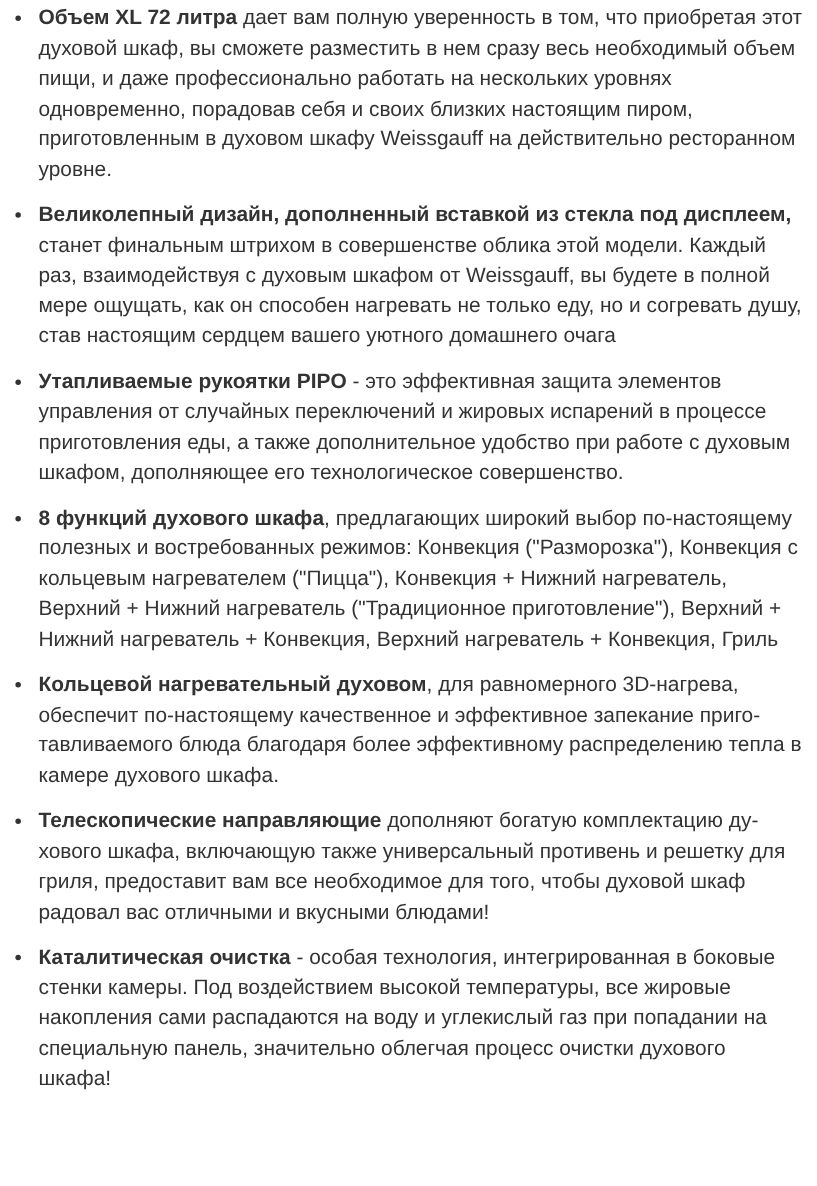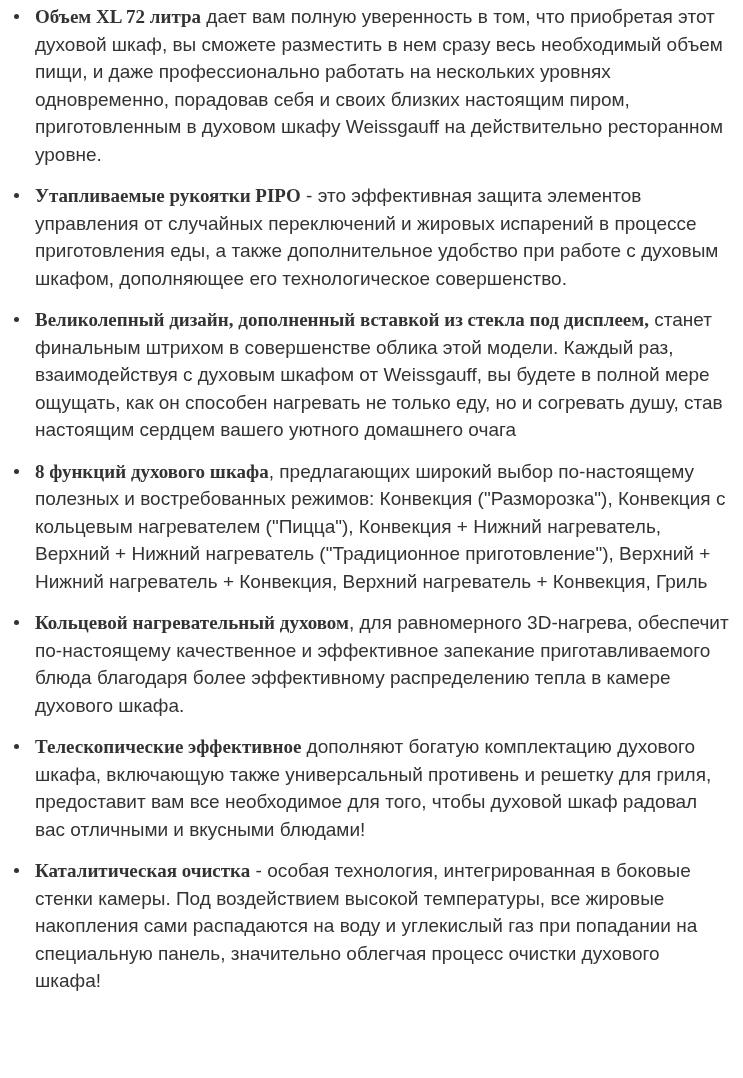--- a/index.html
+++ b/index.html
@@ -39,29 +39,28 @@
     position: absolute;
     left: -21px;
     top: 11px;
     width: 5px;
     height: 5px;
     border-radius: 50%;
     background: #333333;
   }
   ul.features strong {
     font-weight: 700;
-    font-family: Liberation Serif, serif;
   }
 </style>
 </head>
 <body>
 
 <main class="desc">
   <ul class="features">
     <li><strong>Объем XL 72 литра</strong><span> дает вам полную уверенность в том, что приобретая этот духовой шкаф, вы сможете разместить в нем сразу весь необходи­мый объем пищи, и даже профессионально работать на нескольких уров­нях одновременно, порадовав себя и своих близких настоящим пиром, приготовленным в духовом шкафу Weissgauff на действительно ресторан­ном уровне.</span></li>
+    <li><strong>Великолепный дизайн, дополненный вставкой из стекла под дисплеем,</strong><span> станет финальным штрихом в совершенстве облика этой мо­дели. Каждый раз, взаимодействуя с духовым шкафом от Weissgauff, вы будете в полной мере ощущать, как он способен нагревать не только еду, но и согревать душу, став настоящим сердцем вашего уютного домашнего очага</span></li>
     <li><strong>Утапливаемые рукоятки PIPO</strong><span> - это эффективная защита элементов управления от случайных переключений и жировых испарений в процессе приготовления еды, а также дополнительное удобство при работе с духо­вым шкафом, дополняющее его технологическое совершенство.</span></li>
-    <li><strong>Великолепный дизайн, дополненный вставкой из стекла под дисплеем,</strong><span> станет финальным штрихом в совершенстве облика этой мо­дели. Каждый раз, взаимодействуя с духовым шкафом от Weissgauff, вы будете в полной мере ощущать, как он способен нагревать не только еду, но и согревать душу, став настоящим сердцем вашего уютного домашнего очага</span></li>
     <li><strong>8 функций духового шкафа</strong><span>, предлагающих широкий выбор по-настоя­щему полезных и востребованных режимов: Конвекция ("Разморозка"), Конвекция с кольцевым нагревателем ("Пицца"), Конвекция + Нижний на­греватель, Верхний + Нижний нагреватель ("Традиционное приготовле­ние"), Верхний + Нижний нагреватель + Конвекция, Верхний нагреватель + Конвекция, Гриль</span></li>
     <li><strong>Кольцевой нагревательный духовом</strong><span>, для равномерного 3D-нагрева, обеспечит по-настоящему качественное и эффективное запекание приго­тавливаемого блюда благодаря более эффективному распределению тепла в камере духового шкафа.</span></li>
-    <li><strong>Телескопические эффективное</strong><span> дополняют богатую комплектацию ду­хового шкафа, включающую также универсальный противень и решетку для гриля, предоставит вам все необходимое для того, чтобы духовой шкаф радовал вас отличными и вкусными блюдами!</span></li>
+    <li><strong>Телескопические направляющие</strong><span> дополняют богатую комплектацию ду­хового шкафа, включающую также универсальный противень и решетку для гриля, предоставит вам все необходимое для того, чтобы духовой шкаф радовал вас отличными и вкусными блюдами!</span></li>
     <li><strong>Каталитическая очистка</strong><span> - особая технология, интегрированная в боко­вые стенки камеры. Под воздействием высокой температуры, все жиро­вые накопления сами распадаются на воду и углекислый газ при попада­нии на специальную панель, значительно облегчая процесс очистки духо­вого шкафа!</span></li>
   </ul>
 </main>
 
 </body></html>

